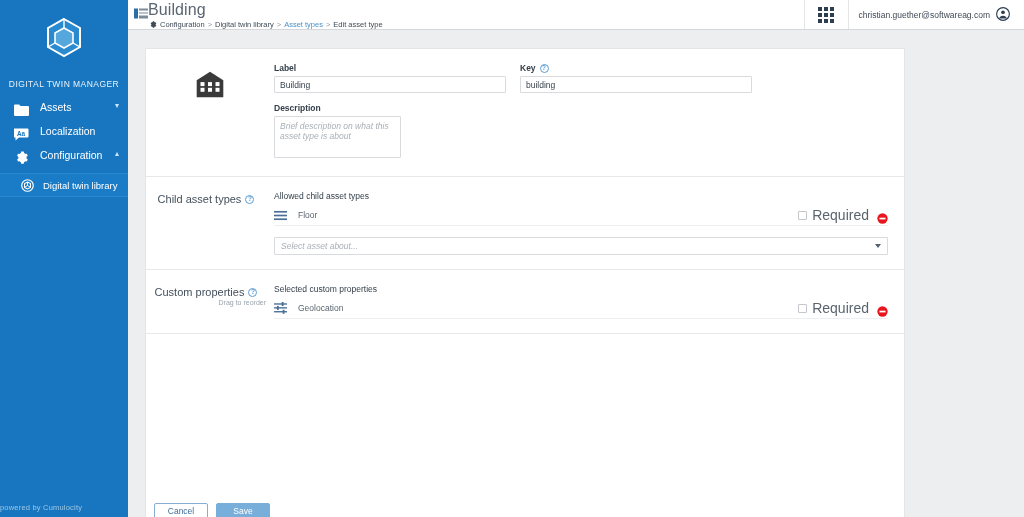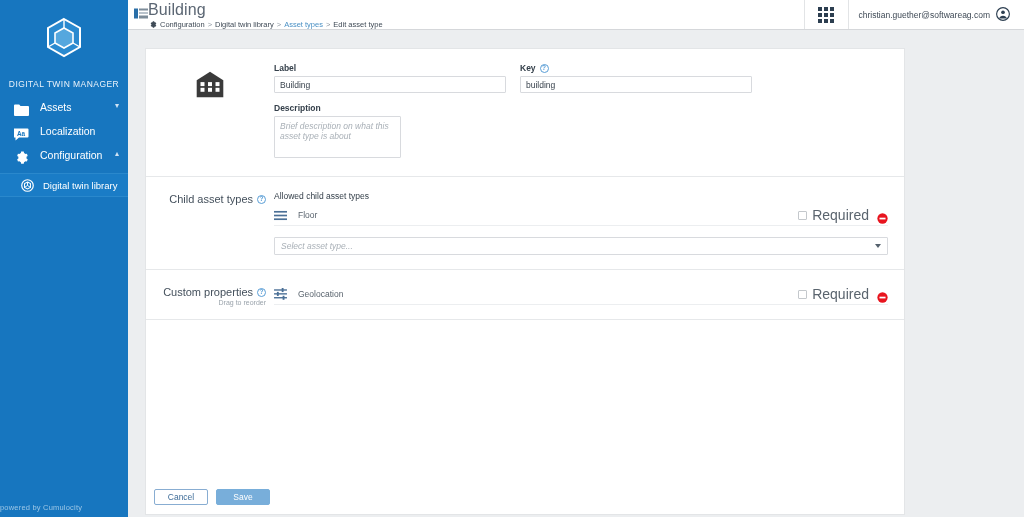--- a/index.html
+++ b/index.html
@@ -149,21 +149,21 @@
 
   
   .sec { display: flex; border-bottom: 1px solid #e6e8ea; }
   .sec-left {
     width: 128px; flex: none;
     padding: 16px 8px 10px 0;
     text-align: right;
   }
   .sec-left-title {
     font-size: 11px; color: #44505c;
-    display: flex; align-items: center; justify-content: flex-end;
+    display: flex; align-items: center; justify-content: center;
     white-space: nowrap;
   }
   .sec-left-sub {
     font-size: 7px; color: #9aa3ab; margin-top: 1px;
   }
   .sec-right { flex: 1 1 auto; padding: 14px 16px 14px 0; }
 
   .avatar-cell {
     width: 128px; flex: none;
     display: flex; align-items: flex-start; justify-content: center;
@@ -471,35 +471,36 @@
             </span>
             <span class="remove-btn">
               <svg width="11" height="11" viewBox="0 0 12 12">
                 <circle cx="6" cy="6" r="5.6" fill="#e8141e"></circle>
                 <rect x="2.7" y="5.1" width="6.6" height="1.9" fill="#ffffff"></rect>
               </svg>
             </span>
           </div>
 
           <div class="select-box">
-            <span class="sb-text">Select asset type...</span>
+            <span class="sb-text">Select asset about...</span>
             <span class="select-caret"></span>
           </div>
         </div>
       </div>
 
       <div class="sec">
         <div class="sec-left">
           <div class="sec-left-title">
             <span>Custom properties</span>
             <span class="help-icon">?</span>
           </div>
           <div class="sec-left-sub">Drag to reorder</div>
         </div>
         <div class="sec-right">
+          <div class="sub-label">Selected custom properties</div>
 
           <div class="item-row">
             <span class="item-handle">
               <svg width="13" height="12" viewBox="0 0 14 13">
                 <rect x="0" y="1.4" width="14" height="1.5" fill="#4a6f96"></rect>
                 <rect x="0" y="5.6" width="14" height="1.5" fill="#4a6f96"></rect>
                 <rect x="0" y="9.8" width="14" height="1.5" fill="#4a6f96"></rect>
                 <rect x="8.3" y="0" width="2" height="4.4" fill="#4a6f96"></rect>
                 <rect x="3.1" y="4.2" width="2" height="4.4" fill="#4a6f96"></rect>
                 <rect x="9.3" y="8.4" width="2" height="4.4" fill="#4a6f96"></rect>

